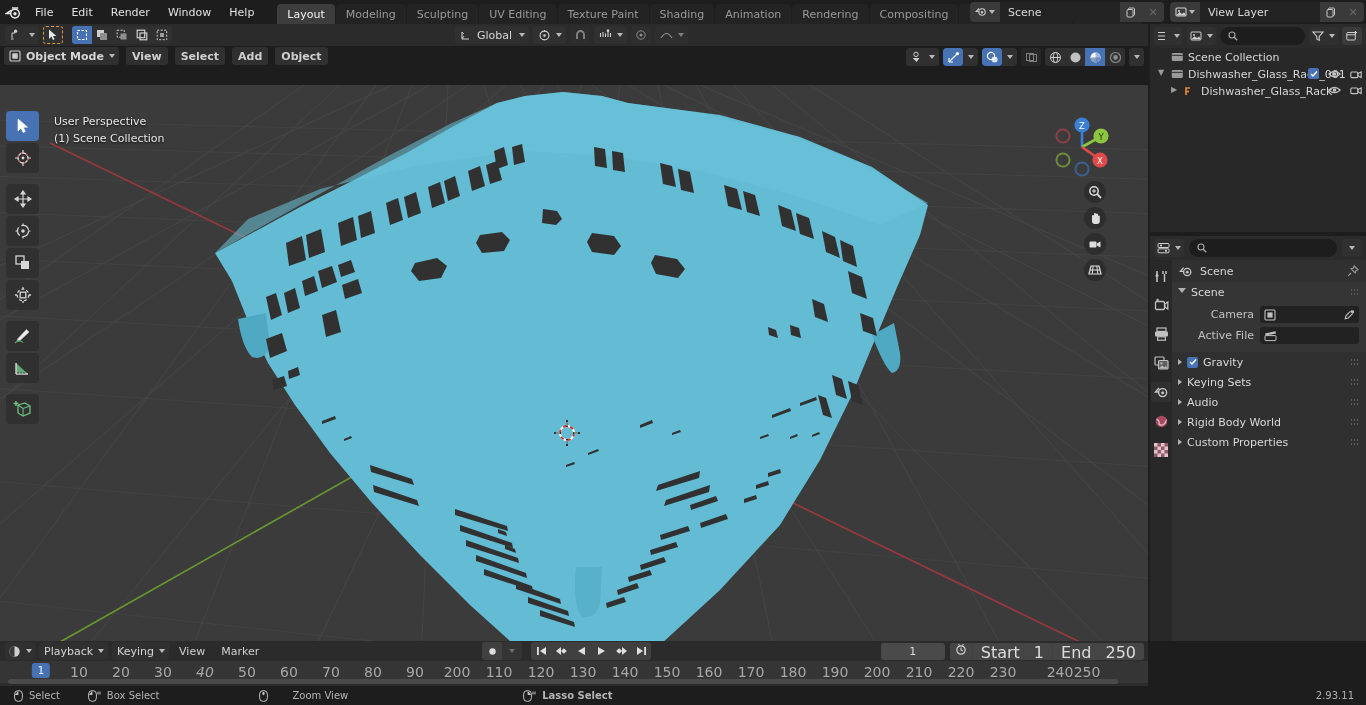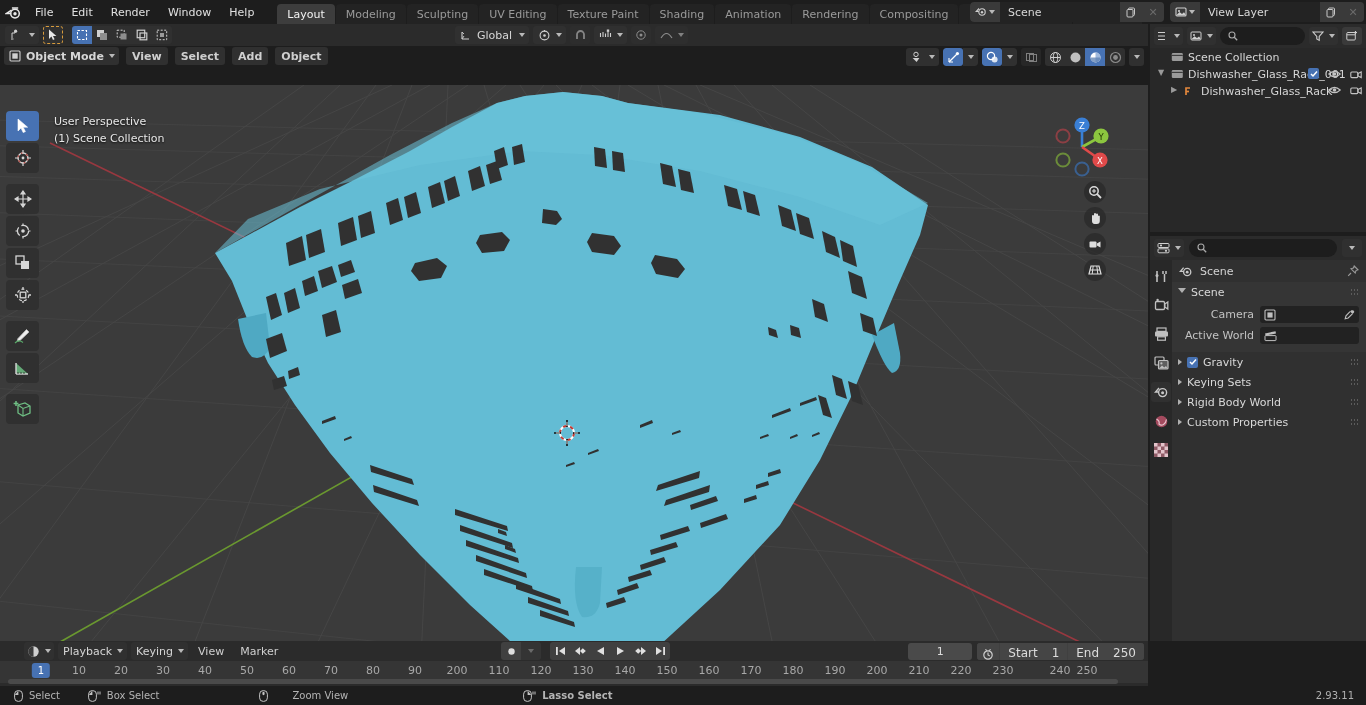--- a/index.html
+++ b/index.html
@@ -111,30 +111,30 @@
   .tri.open { border-left:4px solid transparent;border-right:4px solid transparent;border-top:5px solid #b0b0b0; }
   .grip { position:absolute; right:6px; top:6px; width:10px; height:8px;
      background-image:radial-gradient(circle, #5c5c5c 1px, transparent 1px);
      background-size:3px 4px; }
   .prop-row { height:21px; display:flex; align-items:center; gap:6px; padding:0 7px 0 0; }
   .prop-label { width:82px; text-align:right; color:#c2c2c2; font-size:11px; }
   .prop-field { flex:1; height:17px; background:#222; border-radius:3px; display:flex; align-items:center; padding:0 4px; gap:4px; position:relative; }
   .chk { width:11px;height:11px;background:#4772b3;border-radius:2px;display:flex;align-items:center;justify-content:center; }
 
   
-  .timeline { position:absolute; left:0; top:641px; width:1148px; height:45px; background:#2b2b2b;padding-left:19px; }
+  .timeline { position:absolute; left:0; top:641px; width:1148px; height:45px; background:#2b2b2b; }
   .tl-header { height:20px; display:flex; align-items:center; padding:0 5px; gap:4px; position:relative; }
   .tl-ruler { position:absolute; left:0; top:20px; width:1148px; height:22px; background:#353535; }
-  .tick { position:absolute; top:3px; transform:translateX(-50%); color:#a8a8a8; font-size:11px; }
+  .tick { position:absolute; top:3px; transform:translateX(-50%); color:#a8a8a8; font-size:14px; }
   .playhead { position:absolute; top:2px; transform:translateX(-50%); background:#4772b3; color:#fff; font-size:10px; padding:2px 6px; border-radius:3px; }
   .tl-scroll { position:absolute; left:0; bottom:0; width:1148px; height:9px; }
   .tl-scrollbar { position:absolute; left:8px; top:2px; height:5px; width:1110px; background:#4a4a4a; border-radius:3px; }
   .frame-field { width:64px; height:17px; background:#4a4a4a; border-radius:3px; display:flex; align-items:center; justify-content:center; color:#dcdcdc; font-size:11px; }
   .range-box { display:flex; height:17px; background:#404040; border-radius:3px; overflow:hidden; }
-  .range-seg { display:flex; align-items:flex-end; gap:14px; padding:0 8px; color:#dcdcdc; font-size:12px; height:17px; background:#454545; }
+  .range-seg { display:flex; align-items:flex-start; gap:14px; padding:0 8px; color:#dcdcdc; font-size:16px; height:17px; background:#454545; }
   .range-seg + .range-seg { margin-left:1px; }
   .tbtn { width:20px;height:18px;background:#404040;display:flex;align-items:center;justify-content:center; }
 
   
   .statusbar {
     position:absolute; left:0; top:686px; width:1366px; height:19px;
     background:#1d1d1d; display:flex; align-items:center; padding:0 8px;
   }
   .sb-item { display:flex; align-items:center; gap:6px; color:#b4b4b4; font-size:10px; }
   .sb-ver { position:absolute; right:12px; color:#b0b0b0; font-size:10px; }
@@ -927,21 +927,21 @@
                 </svg>
               <span style="position:absolute;right:4px;">
                 <svg width="11" height="11" viewBox="0 0 11 11">
                     <path d="M8.6 1.2 a1.6 1.6 0 0 1 1.4 2.4 L8.6 5 L6 2.4 L7.4 1.2 Z" fill="#bdbdbd"></path>
                     <path d="M6 2.6 L2 6.8 L1.2 9.8 L4.2 9 L8.4 4.8" fill="none" stroke="#bdbdbd" stroke-width="1.1"></path>
                   </svg>
               </span>
             </span>
           </div>
           <div class="prop-row">
-            <span class="prop-label">Active World</span>
+            <span class="prop-label">Active File</span>
             <span class="prop-field">
               <svg width="13" height="12" viewBox="0 0 13 12">
                   <path d="M1 3.4 L11.5 1.2 L12 3.4 L1.6 5.6 Z" fill="#bfbfbf"></path>
                   <rect x="1" y="5.6" width="11" height="5" rx="0.6" fill="none" stroke="#bfbfbf" stroke-width="1"></rect>
                 </svg>
             </span>
           </div>
         </div>
 
         <div class="panel-head">
@@ -950,20 +950,25 @@
               <svg width="8" height="8" viewBox="0 0 8 8">
                 <path d="M1 4 L3 6 L7 1.6" stroke="#fff" stroke-width="1.5" fill="none"></path>
               </svg>
             </span>
           <span>Gravity</span>
           <span class="grip"></span>
         </div>
         <div class="panel-head">
           <span class="tri"></span>
           <span>Keying Sets</span>
+          <span class="grip"></span>
+        </div>
+        <div class="panel-head">
+          <span class="tri"></span>
+          <span>Audio</span>
           <span class="grip"></span>
         </div>
         <div class="panel-head">
           <span class="tri"></span>
           <span>Rigid Body World</span>
           <span class="grip"></span>
         </div>
         <div class="panel-head">
           <span class="tri"></span>
           <span>Custom Properties</span>
@@ -1062,21 +1067,21 @@
           </div>
         </div>
       </div>
     </div>
 
     <div class="tl-ruler">
       <div class="playhead" style="left:41px;">1</div>
       <div class="tick" style="left:79px;">10</div>
       <div class="tick" style="left:121px;">20</div>
       <div class="tick" style="left:163px;">30</div>
-      <div class="tick" style="left:205px;">40</div>
+      <div class="tick" style="left:205px;font-style:italic;">40</div>
       <div class="tick" style="left:247px;">50</div>
       <div class="tick" style="left:289px;">60</div>
       <div class="tick" style="left:331px;">70</div>
       <div class="tick" style="left:373px;">80</div>
       <div class="tick" style="left:415px;">90</div>
       <div class="tick" style="left:457px;">200</div>
       <div class="tick" style="left:499px;">110</div>
       <div class="tick" style="left:541px;">120</div>
       <div class="tick" style="left:583px;">130</div>
       <div class="tick" style="left:625px;">140</div>

